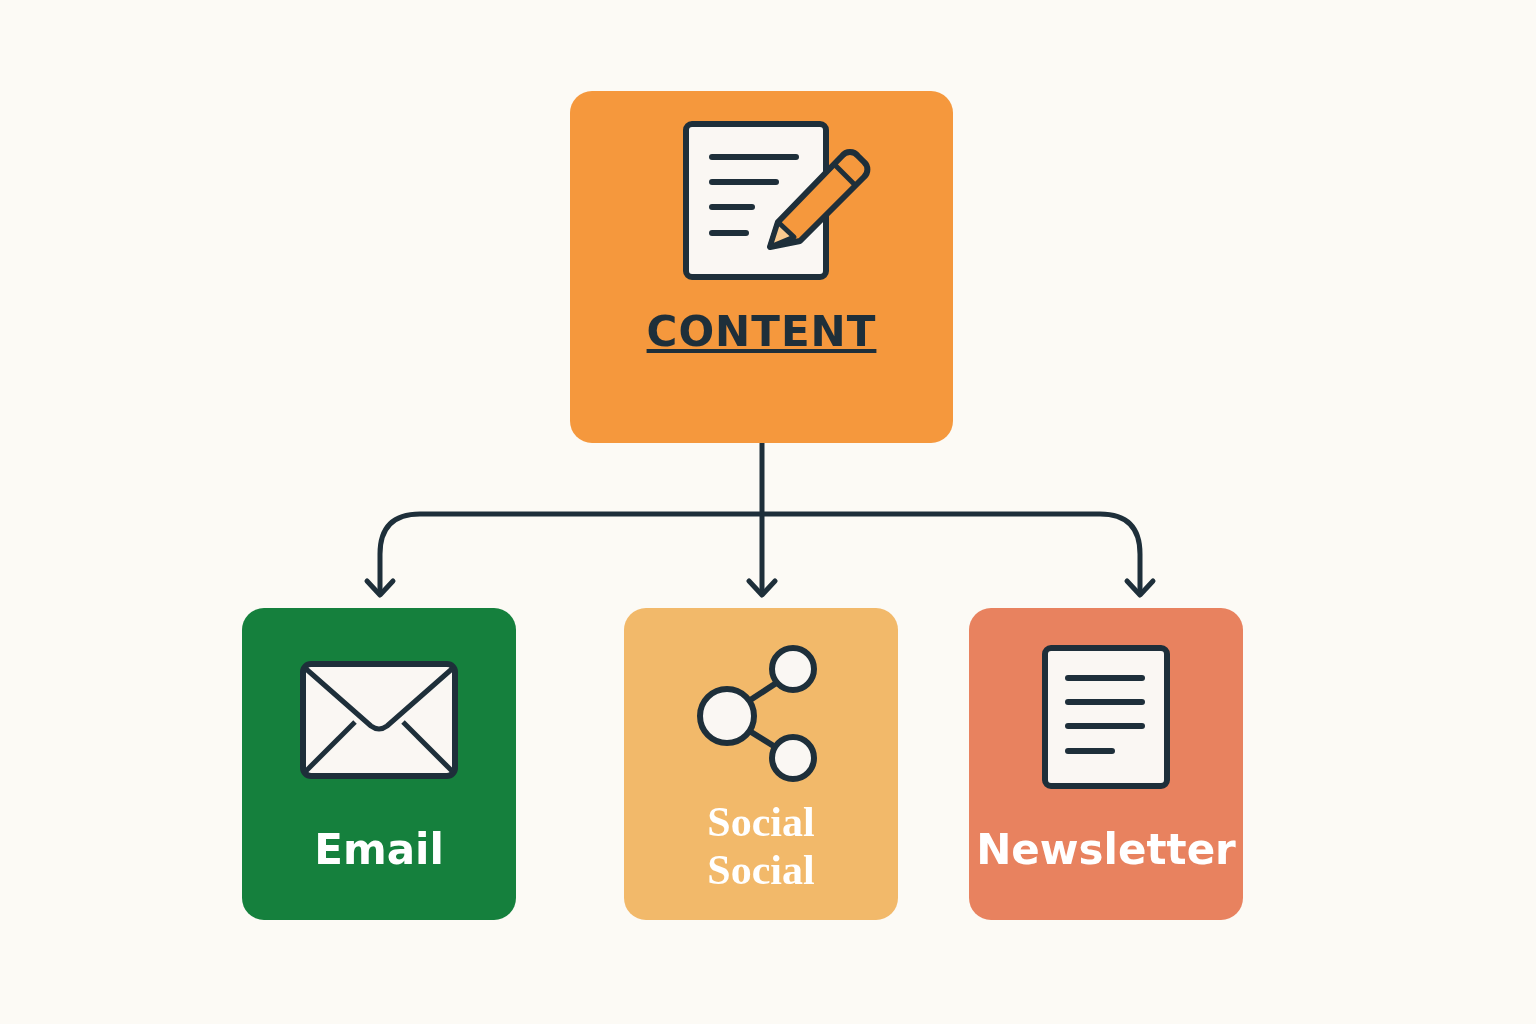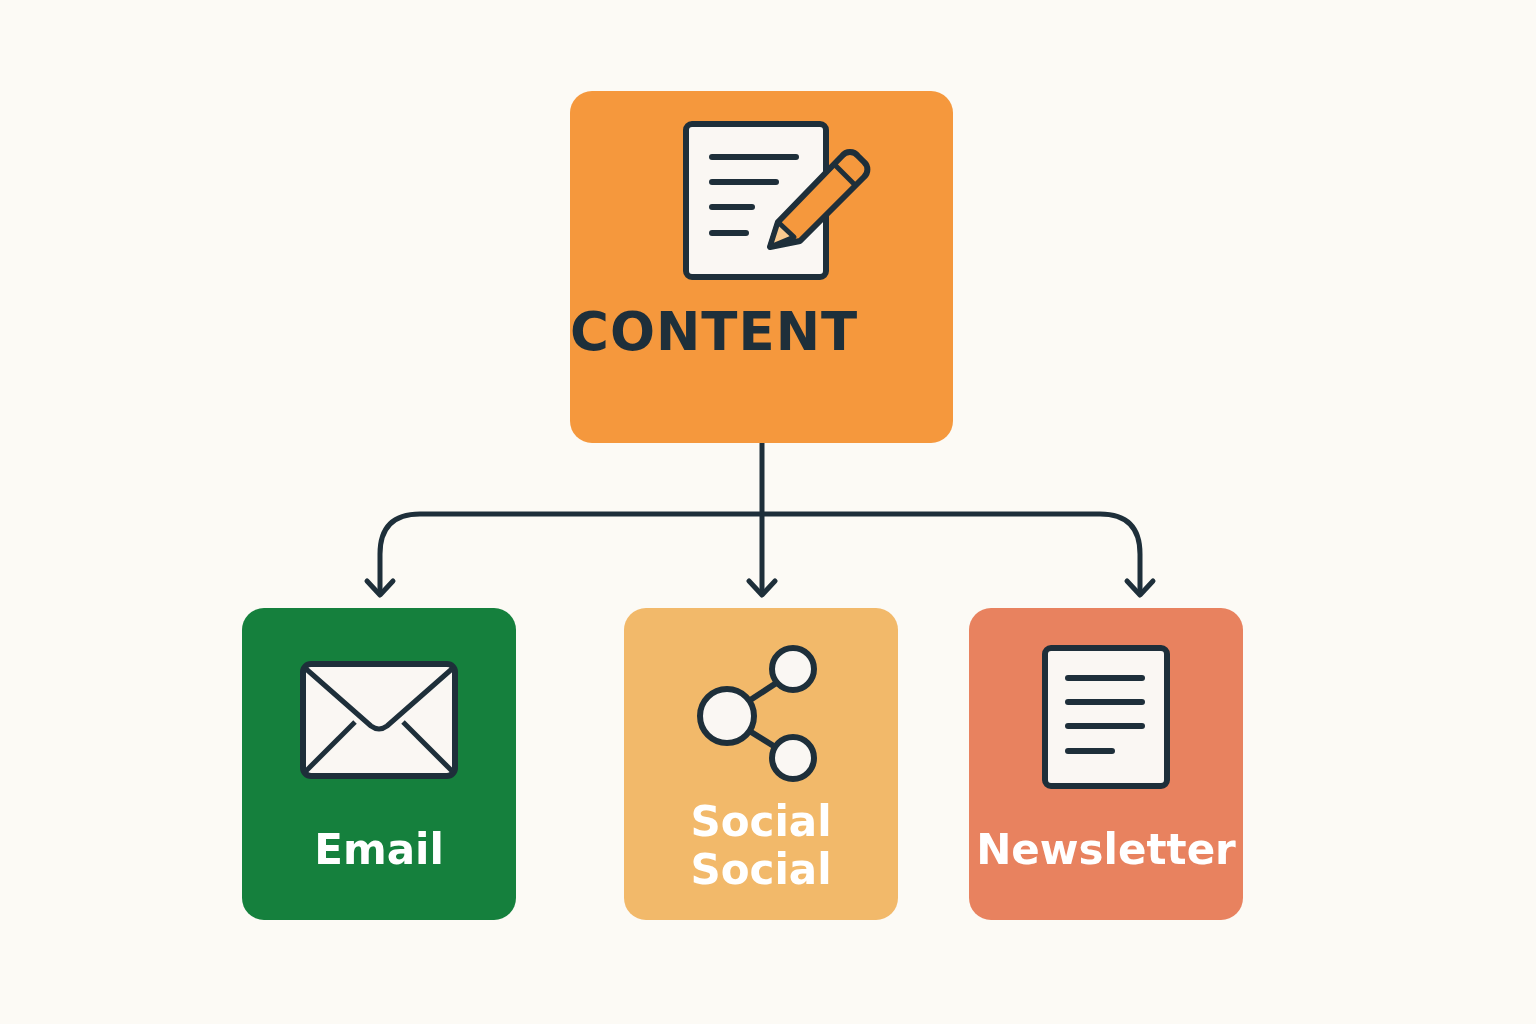--- a/index.html
+++ b/index.html
@@ -14,37 +14,38 @@
       position: absolute;
       border-radius: 22px;
       box-sizing: border-box;
     }
     .node-top {
       left: 570px; top: 91px; width: 383px; height: 352px;
     }
     .node-top .icon { position: absolute; left: 112px; top: 28px; width: 200px; height: 170px; }
     .node-top .label {
       position: absolute; left: 0; right: 0; top: 214px;
-      text-align: left;
+      text-align: center;
       font-weight: bold;
-      font-size: 53px;
+      font-size: 42px;
       line-height: 54px;
       letter-spacing: 1px;
+      text-decoration: underline;
     }
     .node-child { top: 608px; width: 274px; height: 312px; }
     .node-child .icon { position: absolute; left: 50%; transform: translateX(-50%); }
     .node-child .label {
       position: absolute; left: 0; right: 0;
       text-align: center;
       font-weight: bold;
       font-size: 42px;
       line-height: 48px;
     }
     #node-email { left: 242px; }
-    #node-social { left: 624px; }
+    #node-social { left: 624px; font-family: Liberation Serif, serif; }
     #node-newsletter { left: 969px; }
     #connectors { position: absolute; left: 0; top: 0; width: 1536px; height: 1024px; pointer-events: none; }
   </style>
 </head>
 <body>
 
 <svg id="connectors" viewBox="0 0 1536 1024">
   <g fill="none" stroke="#1e2f3a" stroke-width="5" stroke-linecap="round" stroke-linejoin="round">
     <path d="M762 443 L762 593"></path>
     <path d="M380 593 L380 554 Q380 514 420 514 L1100 514 Q1140 514 1140 554 L1140 593"></path>

